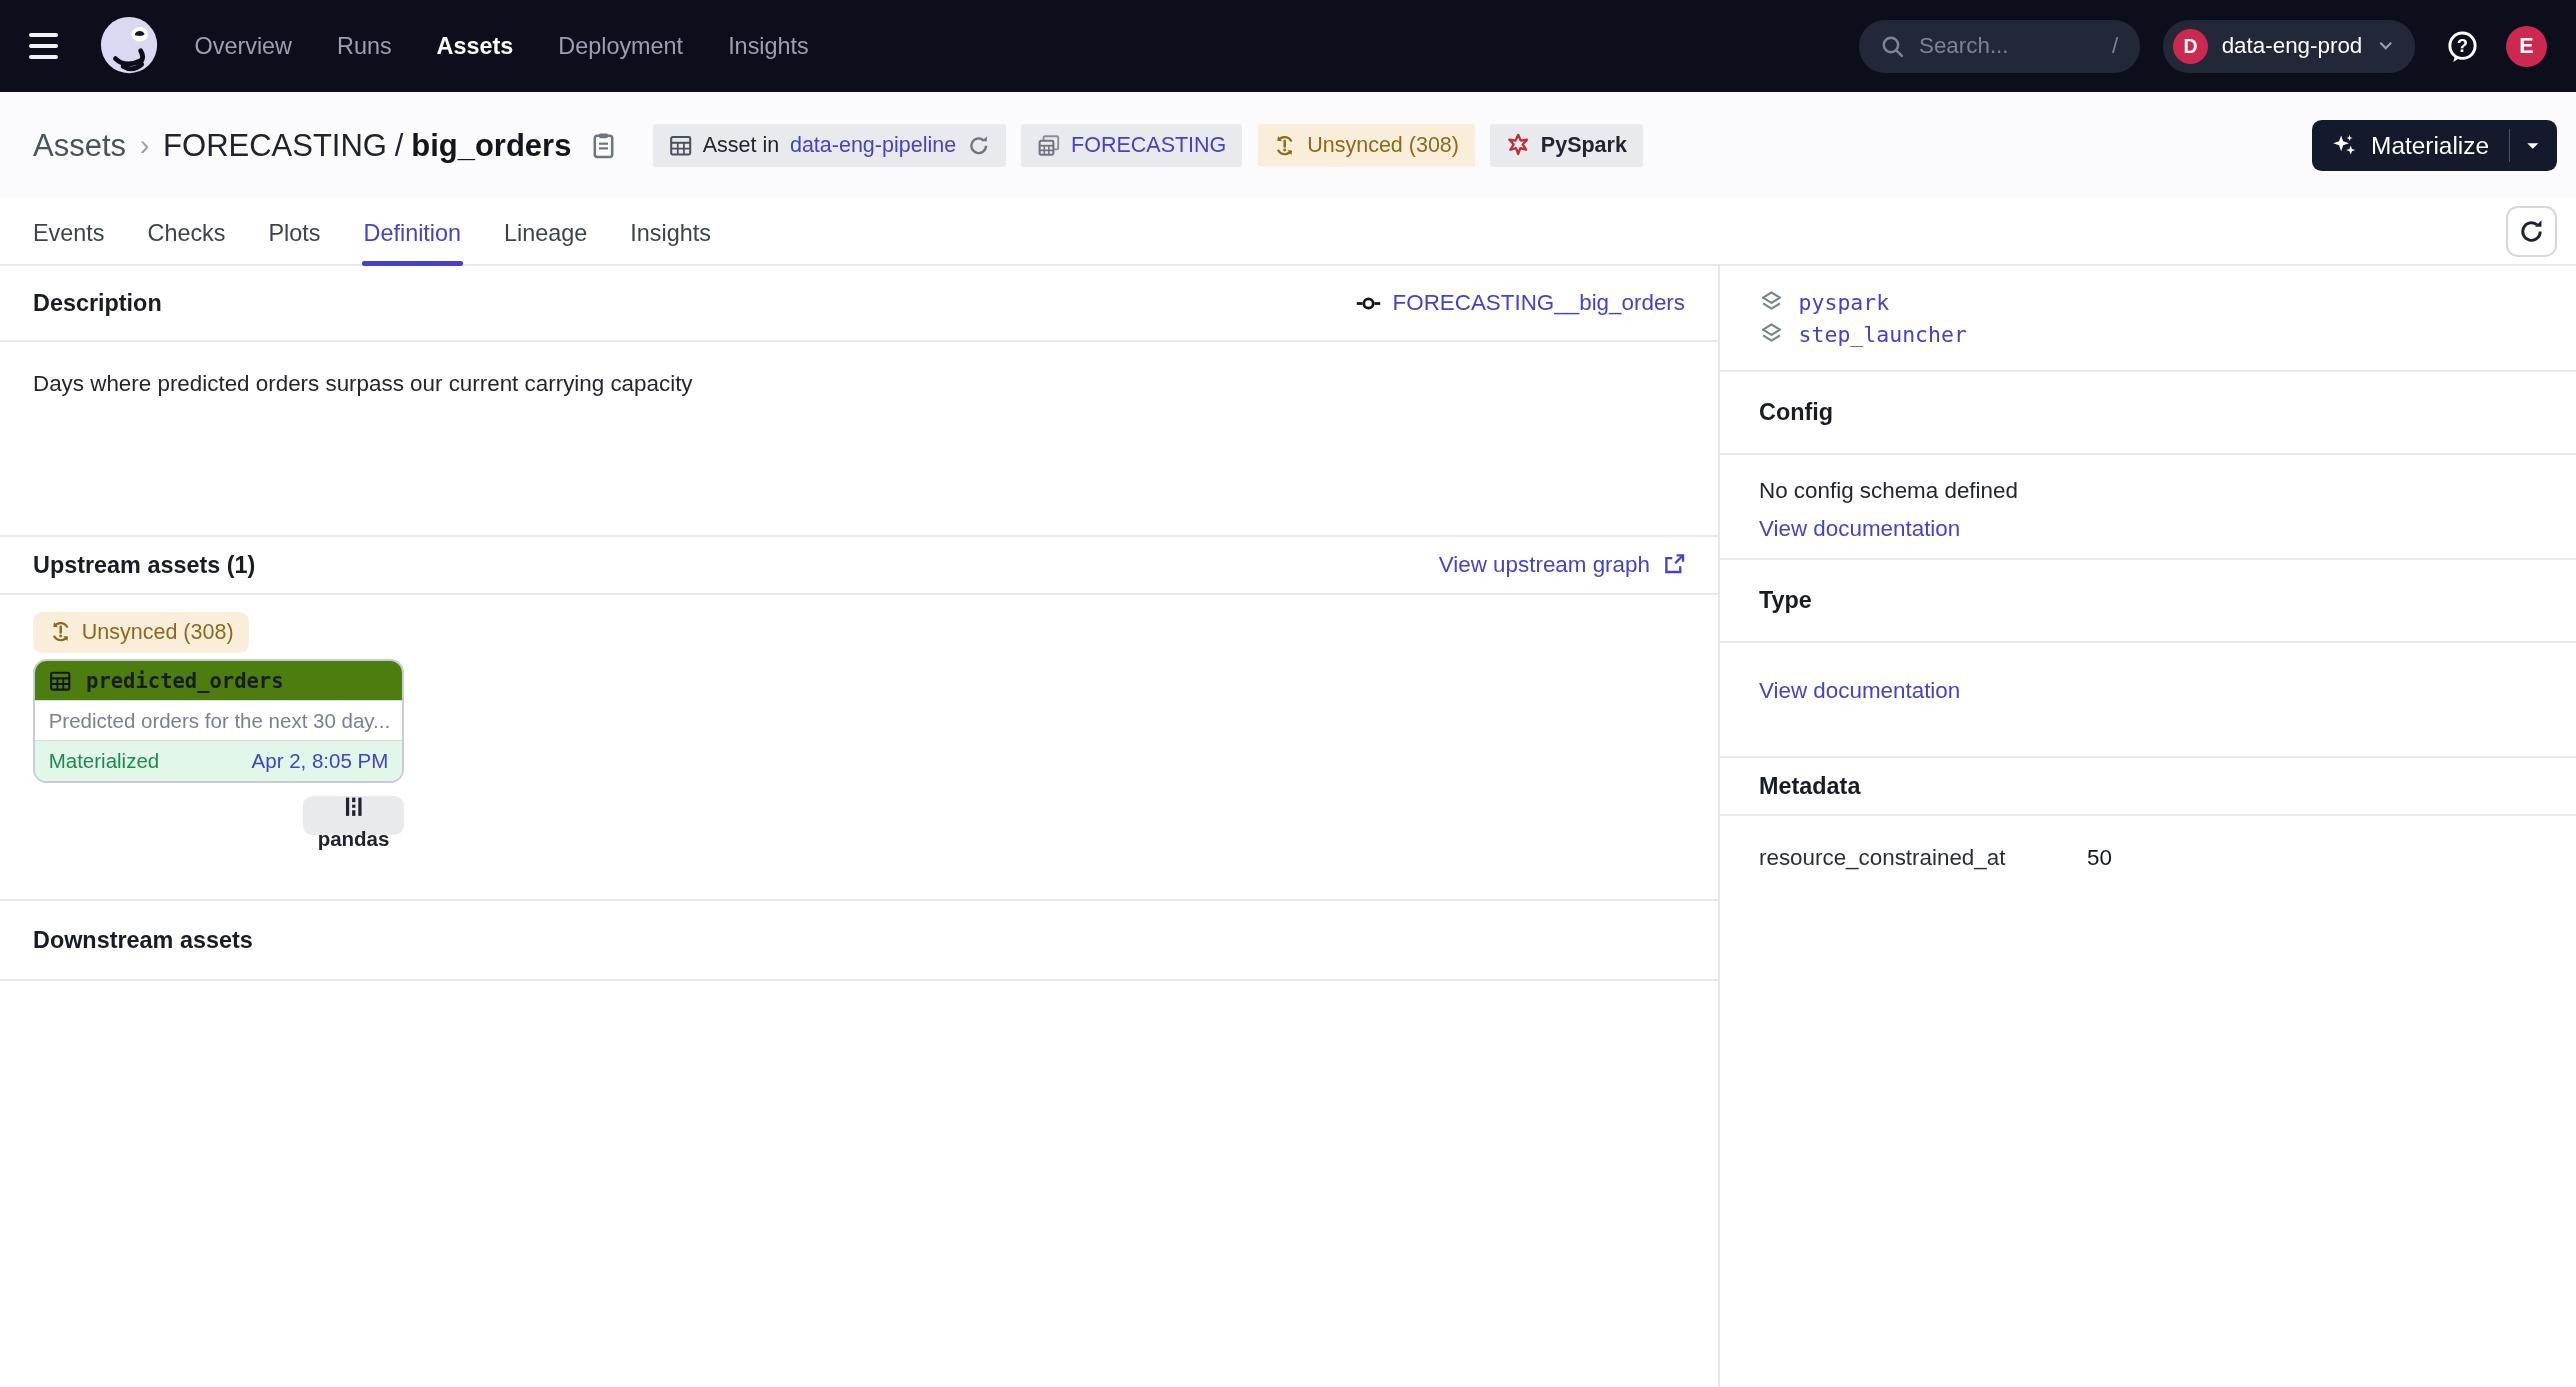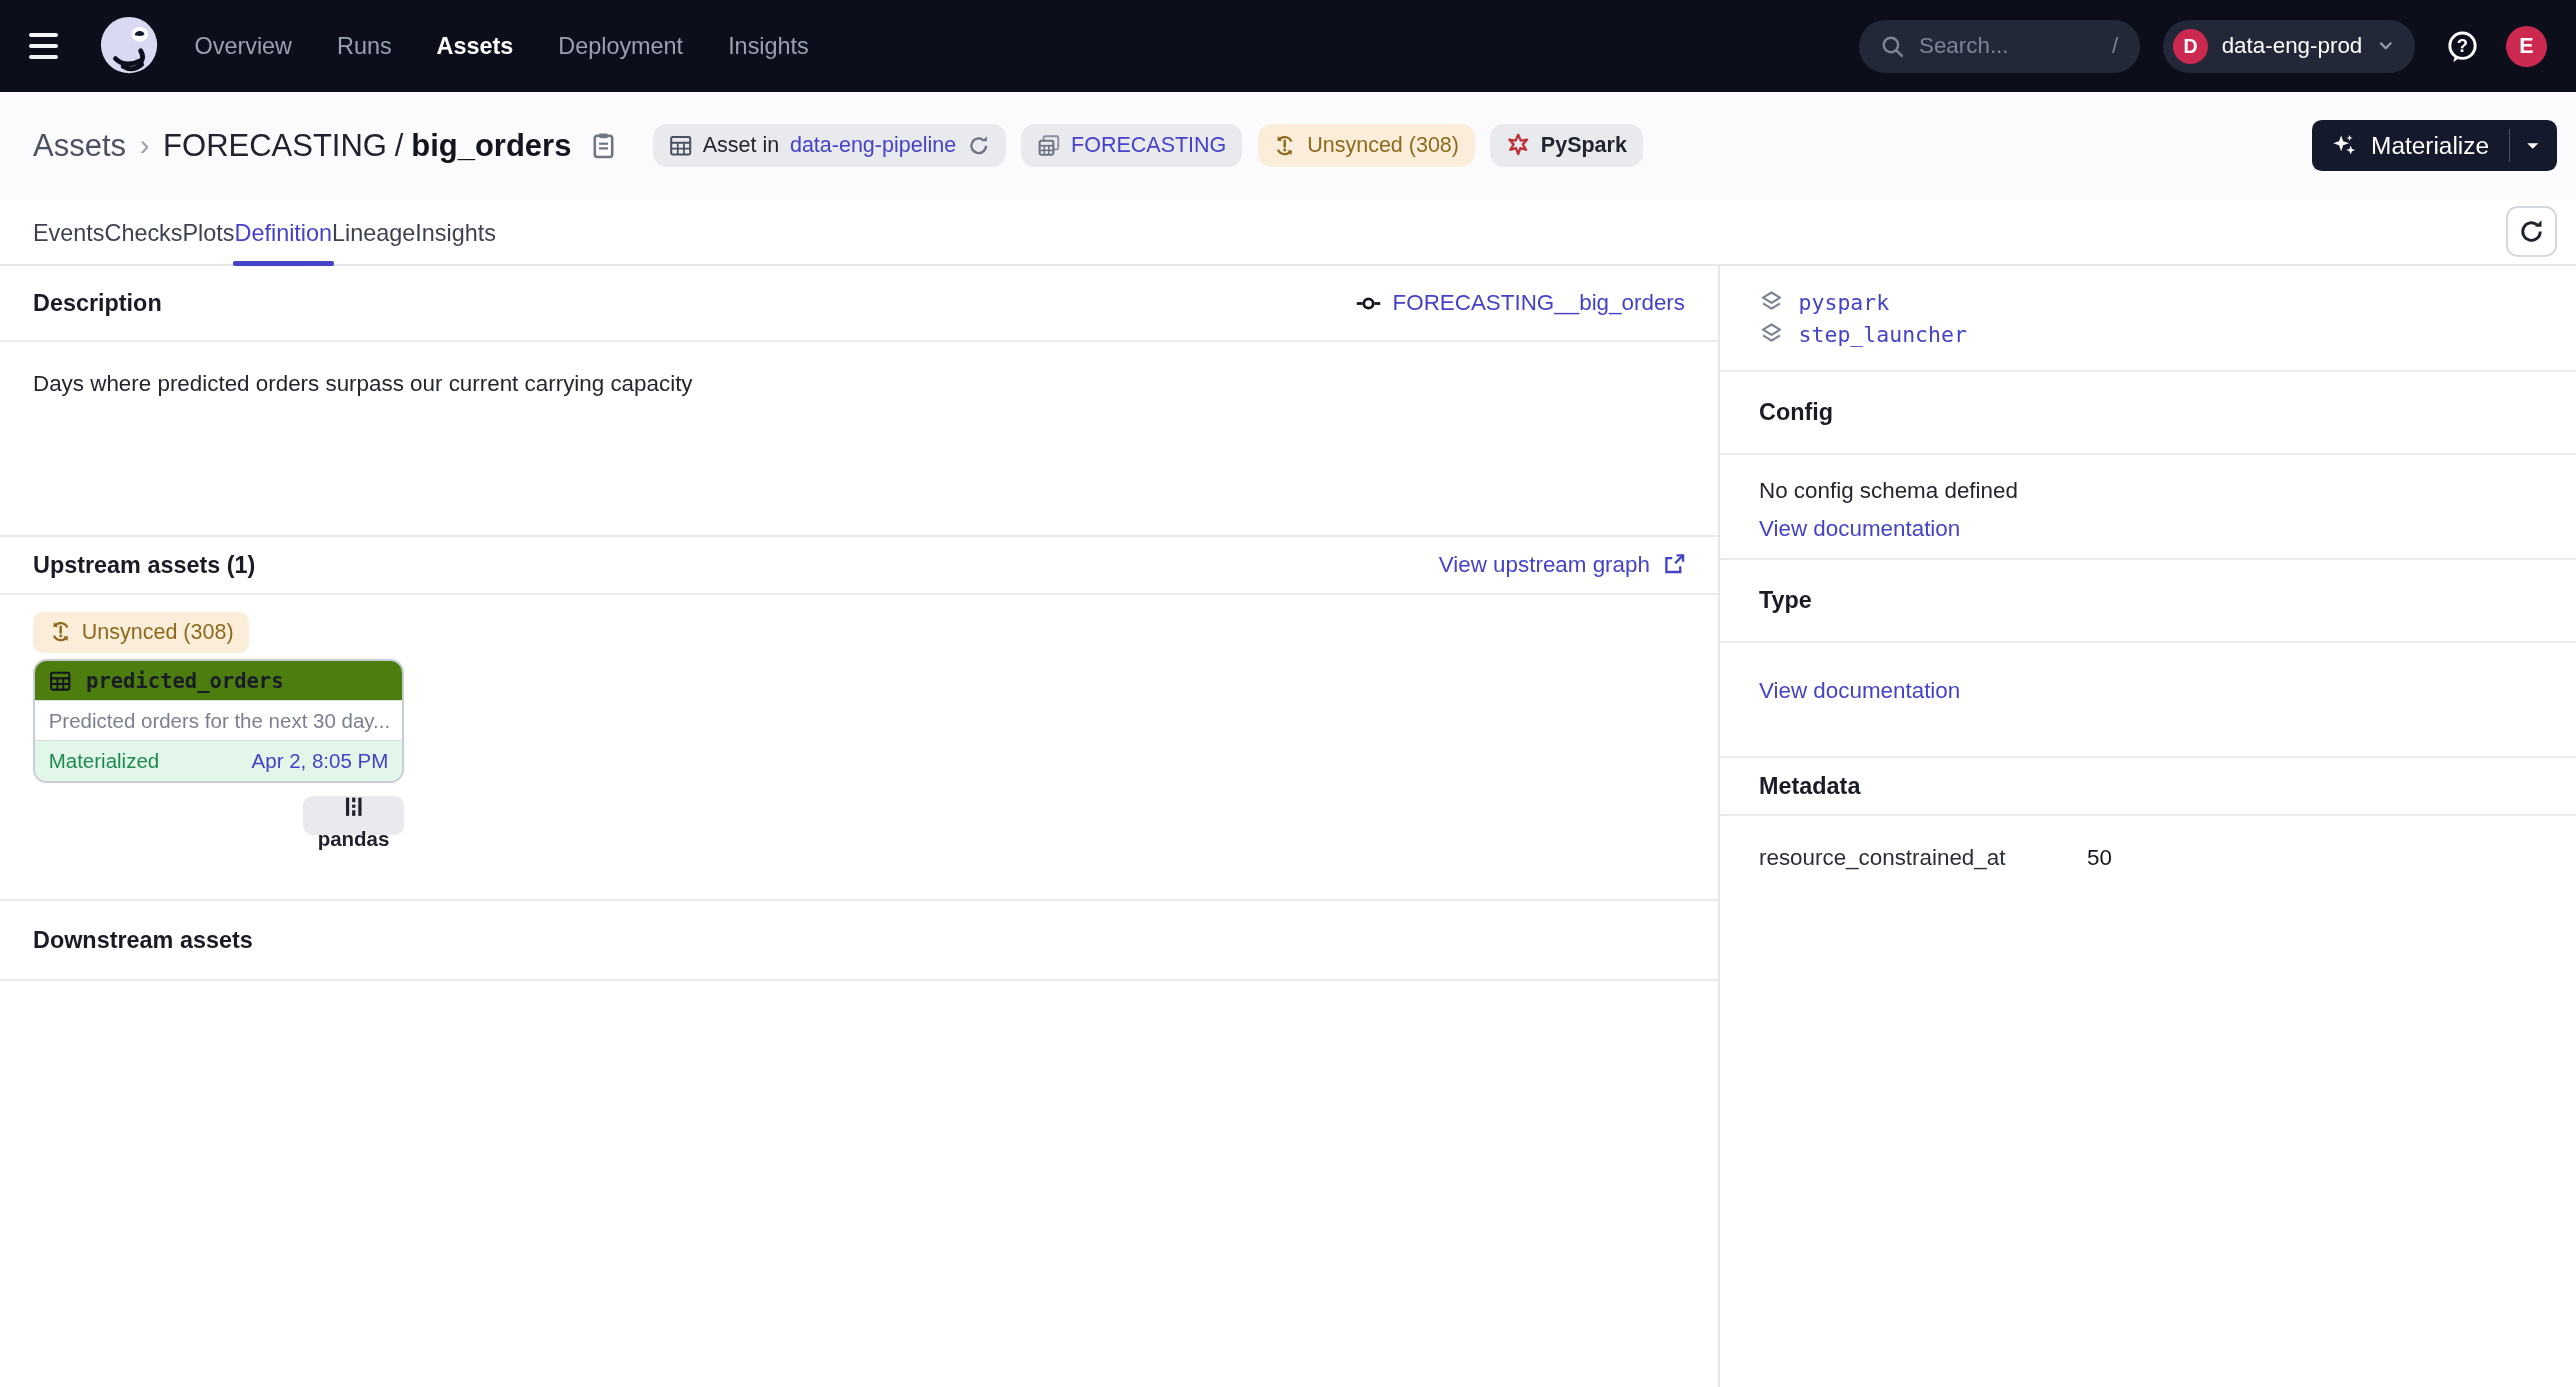--- a/index.html
+++ b/index.html
@@ -56,41 +56,41 @@
     display: flex; align-items: center; padding: 0 19.5px 0 33px;
   }
   .crumb-root { font-size: 31px; color: #4a5160; cursor: pointer; }
   .crumb-sep { font-size: 29px; color: #9aa0ac; margin: 0 13.7px; }
   .crumb-group { font-size: 31px; font-weight: 500; color: #20232e; }
   .crumb-slash { font-size: 31px; font-weight: 500; color: #20232e; margin: 0 7.8px; }
   .crumb-asset { font-size: 31px; font-weight: 700; color: #14161f; }
   .copy-btn { margin: 0 19.5px 0 17.6px; display: flex; cursor: pointer; }
   .tag {
     display: inline-flex; align-items: center; gap: 10.7px; height: 43px;
-    padding: 0 15.6px; border-radius: 14px; background: #e9eaee;
+    padding: 0 15.6px; border-radius: 3px; background: #e9eaee;
     font-size: 21.5px; color: #22252f; margin-left: 15.6px; white-space: nowrap; cursor: pointer;
   }
   .tag .link { color: #4542c8; }
   .tag.group-tag { color: #4542c8; }
   .tag.sync-tag { background: #faeeda; color: #8d691c; }
   .tag.kind-tag { font-weight: 600; }
   .materialize-split {
     margin-left: auto; height: 51px; background: #141a2c; border-radius: 9.8px;
     display: flex; align-items: stretch; color: #fff;
   }
   .mat-main { display: flex; align-items: center; gap: 12.7px; padding: 0 19.5px; font-size: 24.4px; font-weight: 500; cursor: pointer; }
   .mat-divider { width: 1px; background: rgba(255,255,255,0.25); margin: 8.8px 0; }
   .mat-caret { width: 47px; display: flex; align-items: center; justify-content: center; cursor: pointer; }
 
   
   .tabs-row {
     height: 67px; display: flex; align-items: flex-end; padding: 0 19.5px 0 33px;
     border-bottom: 2px solid #e6e7eb; background: #ffffff;
   }
-  .tabs { display: flex; }
+  .tabs { display: flex; gap: 43px; }
   .tab { font-size: 23.4px; color: #3c4250; padding-bottom: 16.6px; position: relative; cursor: pointer; }
   .tab.active { color: #4542c8; font-weight: 500; }
   .tab.active::after {
     content: ""; position: absolute; left: -2px; right: -2px; bottom: -2px;
     height: 4.9px; background: #4542c8; border-radius: 2px;
   }
   .refresh-btn {
     margin-left: auto; align-self: center; width: 51px; height: 51px;
     border: 2px solid #d4d7de; border-radius: 11.7px; background: #fff;
     display: flex; align-items: center; justify-content: center; cursor: pointer;

